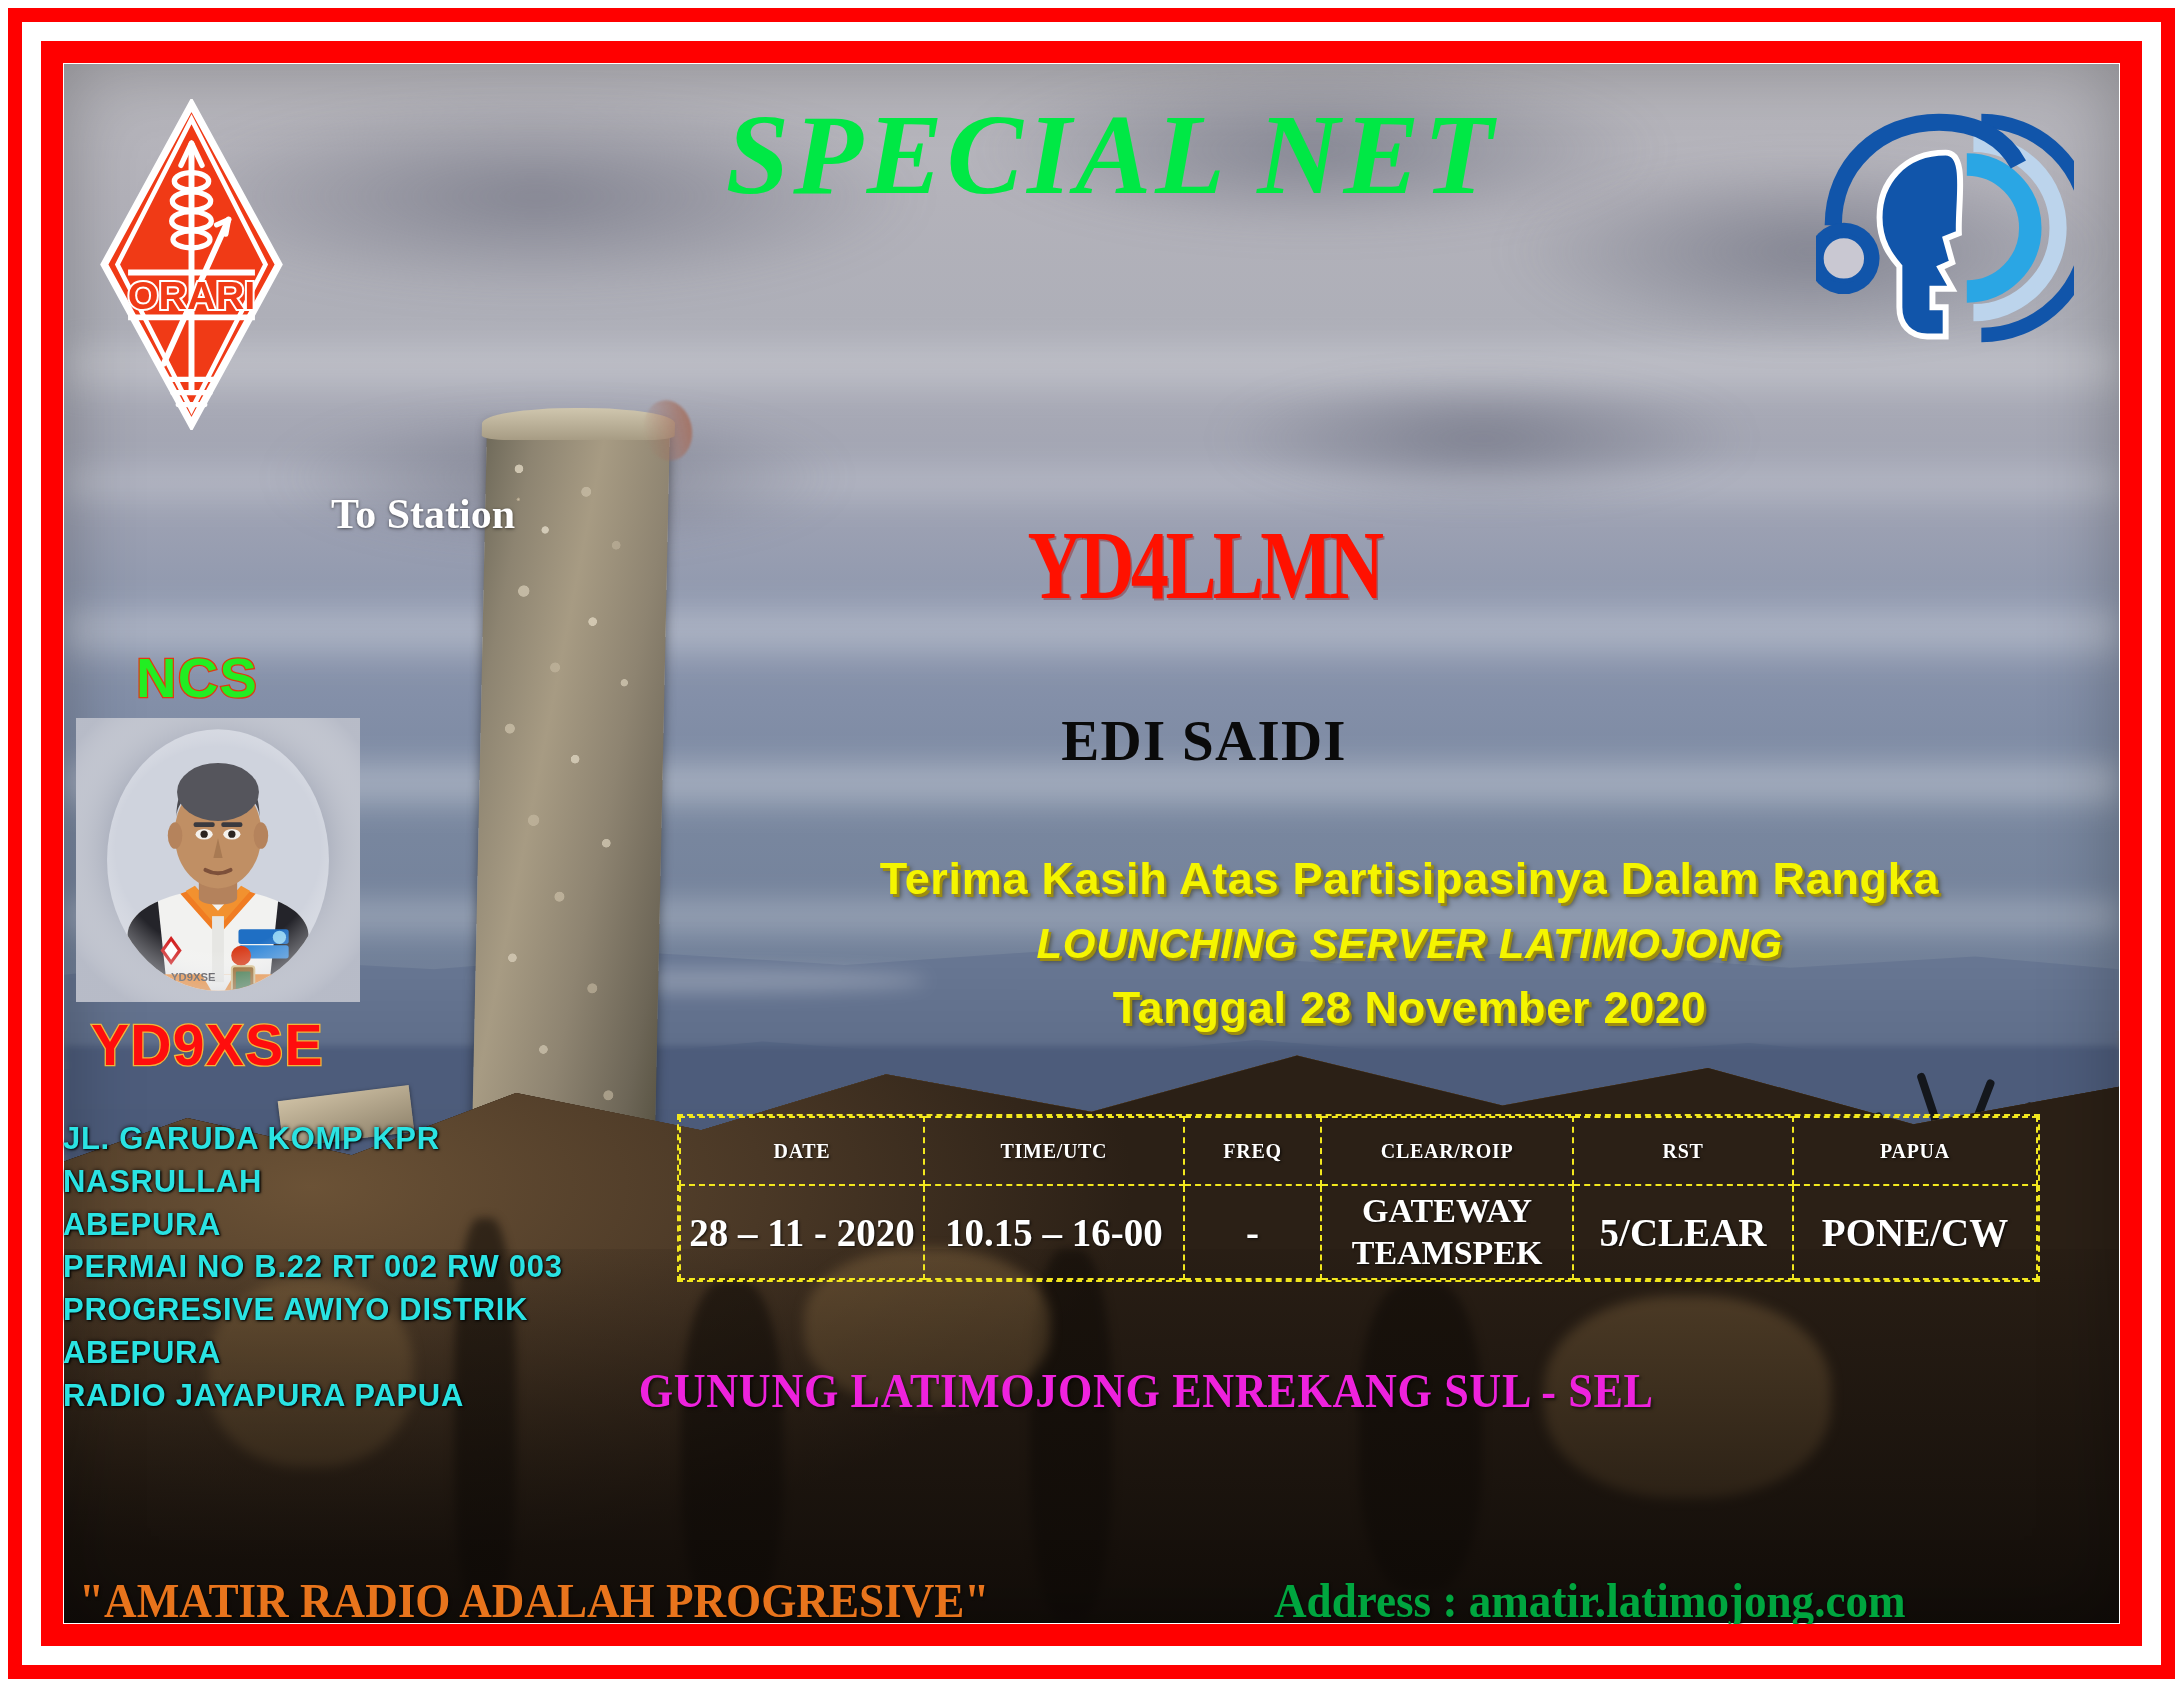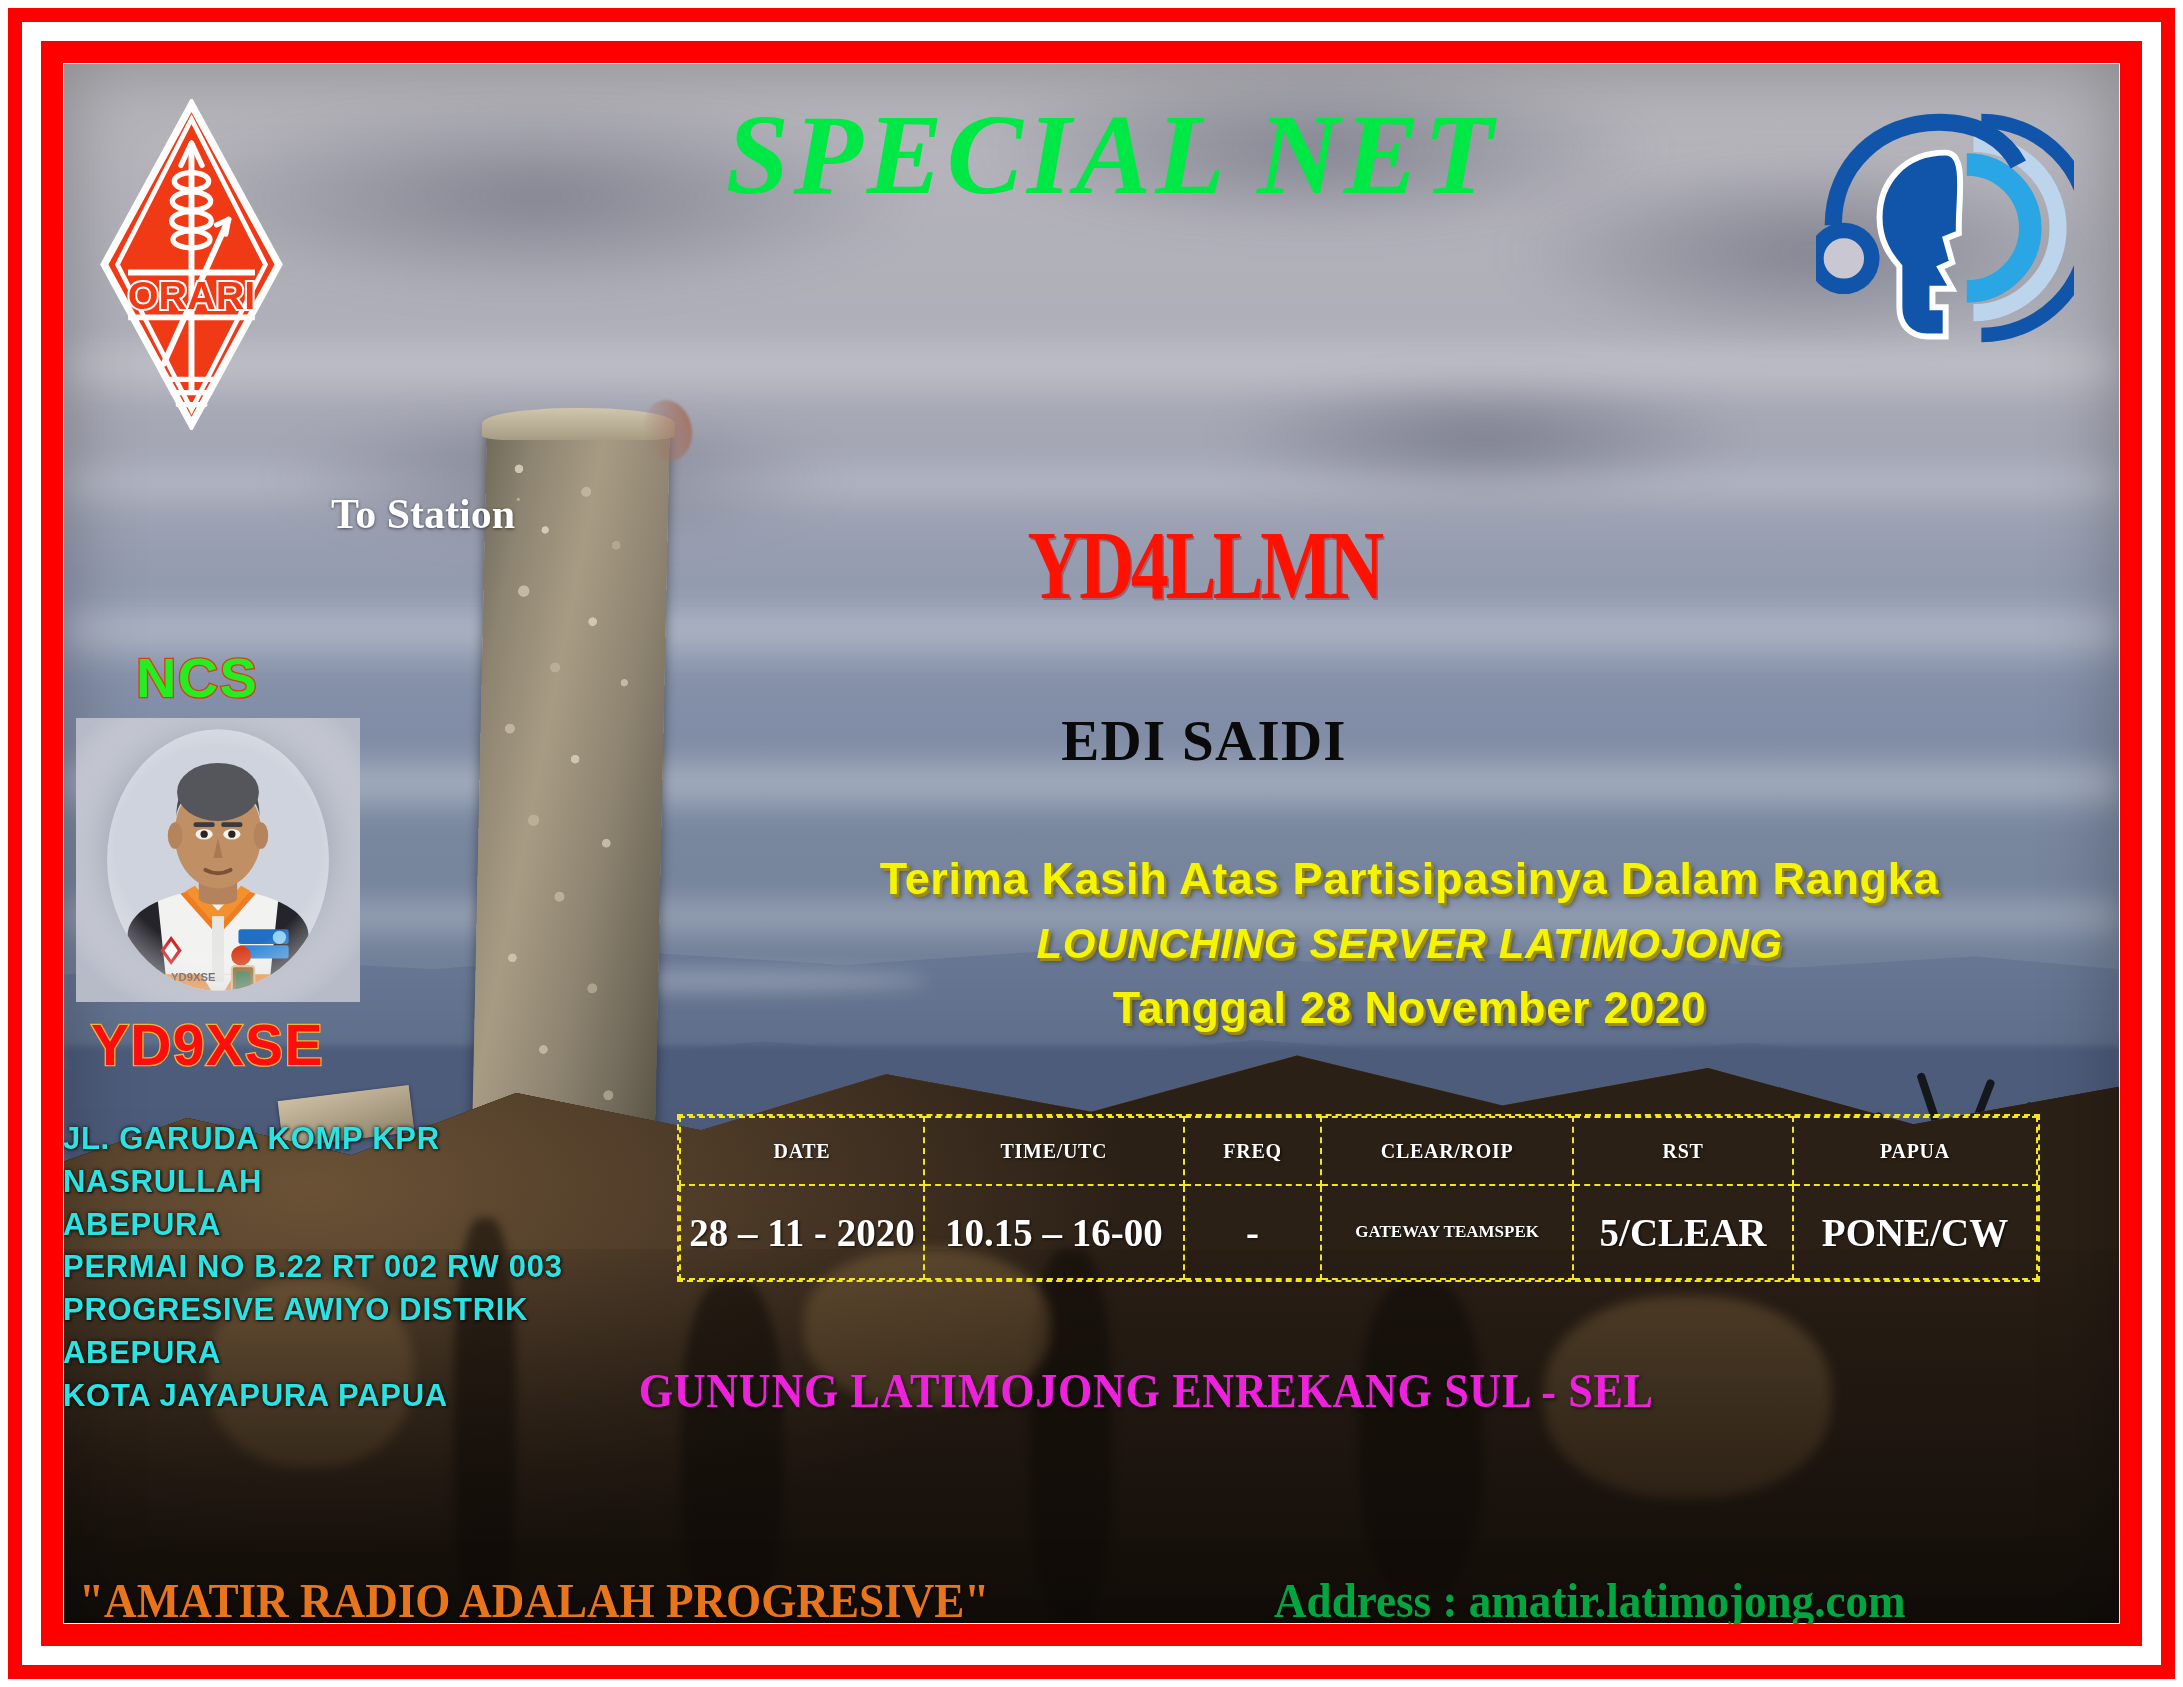--- a/index.html
+++ b/index.html
@@ -305,21 +305,21 @@
     border:2px dashed #f2e71e;
     color:#ffffff;
     text-align:center;
     vertical-align:middle;
     font-family:"Liberation Serif", serif;
     font-weight:bold;
     text-shadow:1.3px 1.3px 2.6px rgba(0,0,0,.7);
   }
   .qsotable th{font-size:20px;letter-spacing:0.7px;height:64px;}
   .qsotable td{font-size:39px;letter-spacing:0px;}
-  .qsotable td.small{font-size:17px;line-height:1.25;}
+  .qsotable td.small{font-size:34px;line-height:1.25;}
   .c-date{width:18.0%;}
   .c-time{width:19.2%;}
   .c-freq{width:10.0%;}
   .c-voip{width:18.6%;}
   .c-rst{width:16.2%;}
   .c-mode{width:18.0%;}
 
   .t-mountain{
     position:absolute;left:0;right:0;top:1363px;
     text-align:center;
@@ -590,21 +590,21 @@
 
     <div class="t-yd9xse">YD9XSE</div>
 
     <div class="addr">
       <div>JL. GARUDA KOMP KPR</div>
       <div>NASRULLAH</div>
       <div>ABEPURA</div>
       <div>PERMAI NO B.22 RT 002 RW 003</div>
       <div>PROGRESIVE AWIYO DISTRIK</div>
       <div>ABEPURA</div>
-      <div>KOTA JAYAPURA PAPUA</div>
+      <div>RADIO JAYAPURA PAPUA</div>
     </div>
 
     <div class="qsotable">
       <table>
         <thead>
           <tr>
             <th class="c-date">DATE</th>
             <th class="c-time">TIME/UTC</th>
             <th class="c-freq">FREQ</th>
             <th class="c-voip">CLEAR/ROIP</th>

